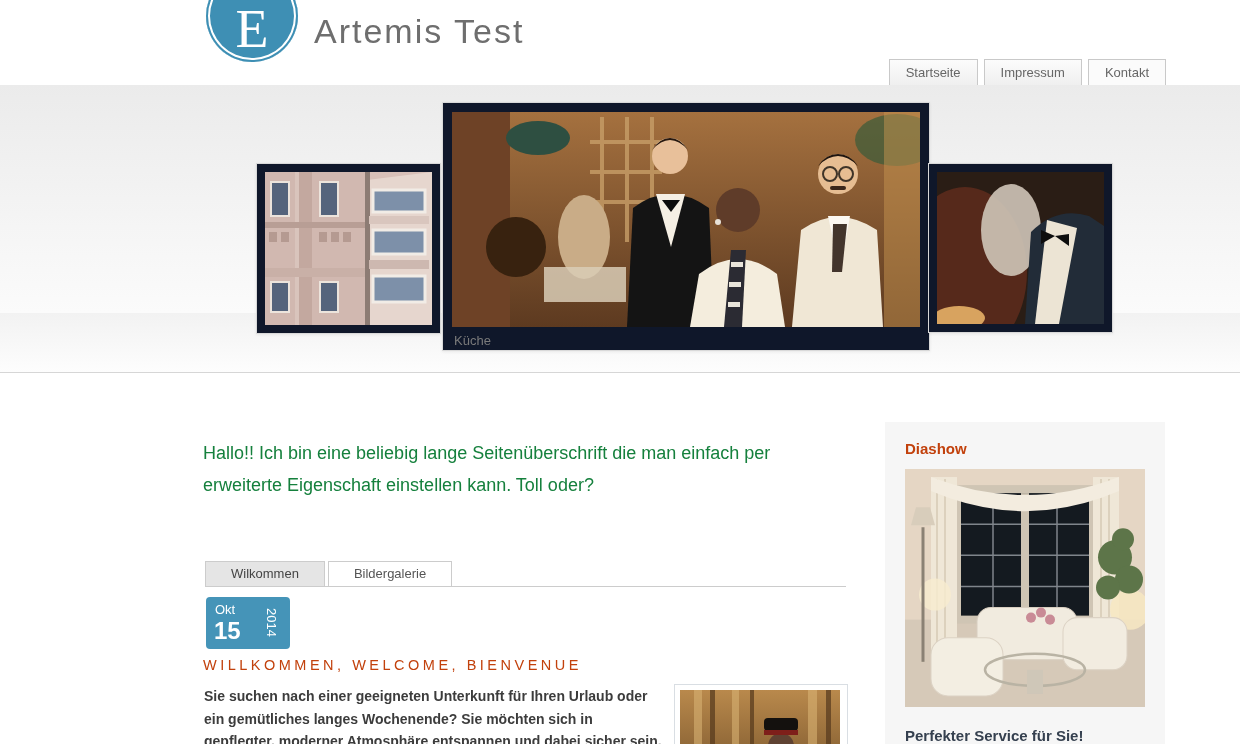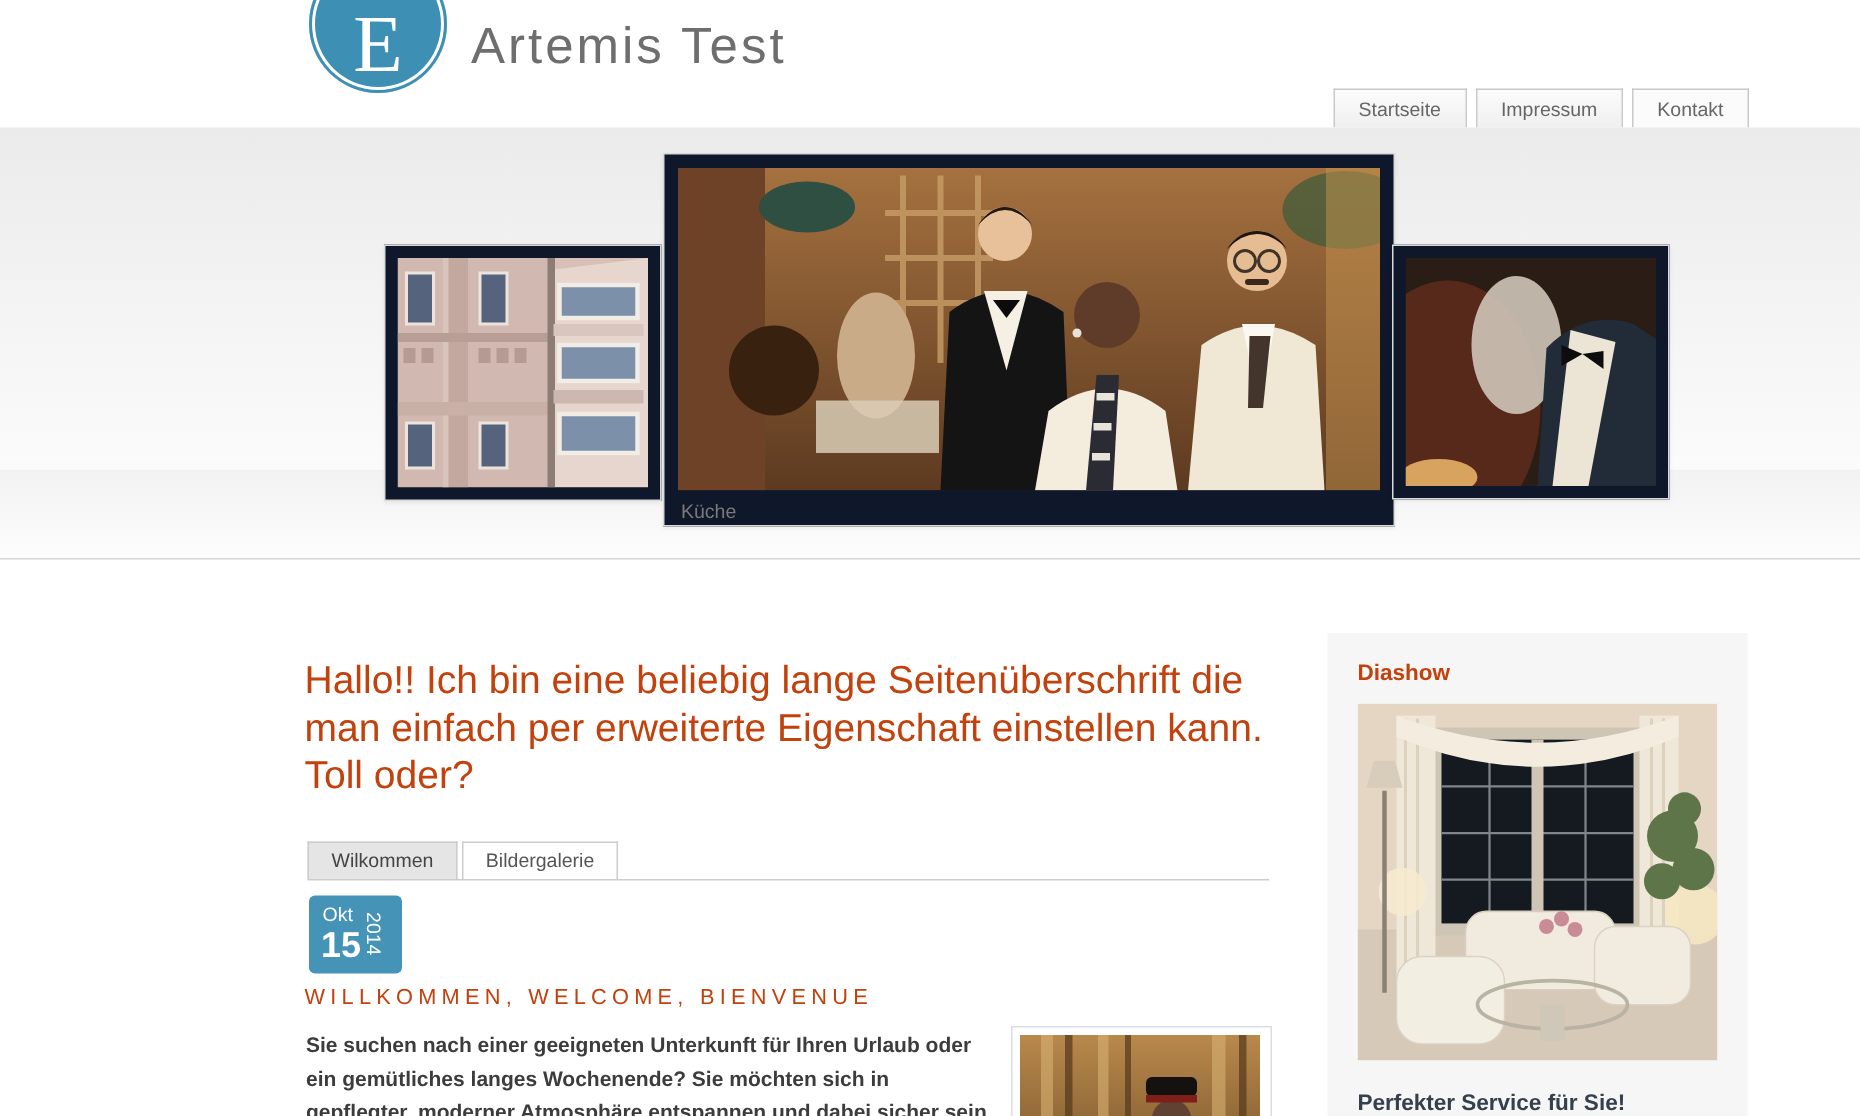--- a/index.html
+++ b/index.html
@@ -50,35 +50,35 @@
   .slide-center{left:442px;top:102px;width:486px;height:247px;}
   .slide-center .ph{margin:9px 9px 0 9px;width:468px;height:215px;}
   .slide-caption{
     margin:6px 0 0 11px;font-size:13px;color:#7a7a7a;
   }
   .ph{display:block;overflow:hidden;}
   .ph svg{display:block;width:100%;height:100%;}
 
   
   .page-heading{
-    left:203px;top:438px;width:648px;font-size:26px;line-height:31.5px;
-    color:#c2410c;font-weight:400;
+    left:203px;top:438px;width:648px;font-size:18px;line-height:31.5px;
+    color:#15803d;font-weight:400;
   }
   .content-tabs{
     left:205px;top:561px;width:641px;height:25px;
     border-bottom:1px solid #cccccc;display:flex;gap:3px;
   }
   .content-tab{
-    height:24px;line-height:24px;padding:0 15px;font-size:13px;color:#555;
+    height:24px;line-height:24px;padding:0 25px;font-size:13px;color:#555;
     background:#ffffff;border:1px solid #cccccc;border-bottom:none;cursor:pointer;
   }
   .content-tab.active{background:#e5e5e5;color:#444;}
 
   .date-badge{
-    left:206px;top:597px;width:62px;height:52px;border-radius:4px;
+    left:206px;top:597px;width:84px;height:52px;border-radius:4px;
     background:#4594b8;color:#ffffff;
   }
   .badge-month{position:absolute;left:9px;top:5px;font-size:13px;}
   .badge-day{position:absolute;left:8px;top:20px;font-size:24px;font-weight:bold;}
   .badge-year{
     position:absolute;right:-1px;top:18px;font-size:13px;
     transform:rotate(90deg);transform-origin:center;width:40px;text-align:center;
   }
 
   .section-heading{

